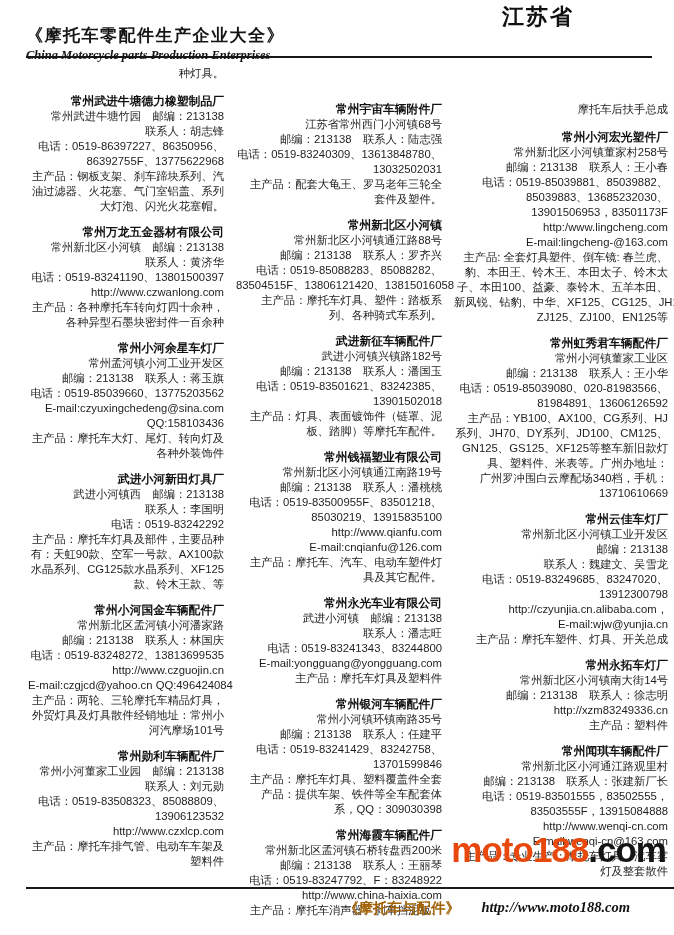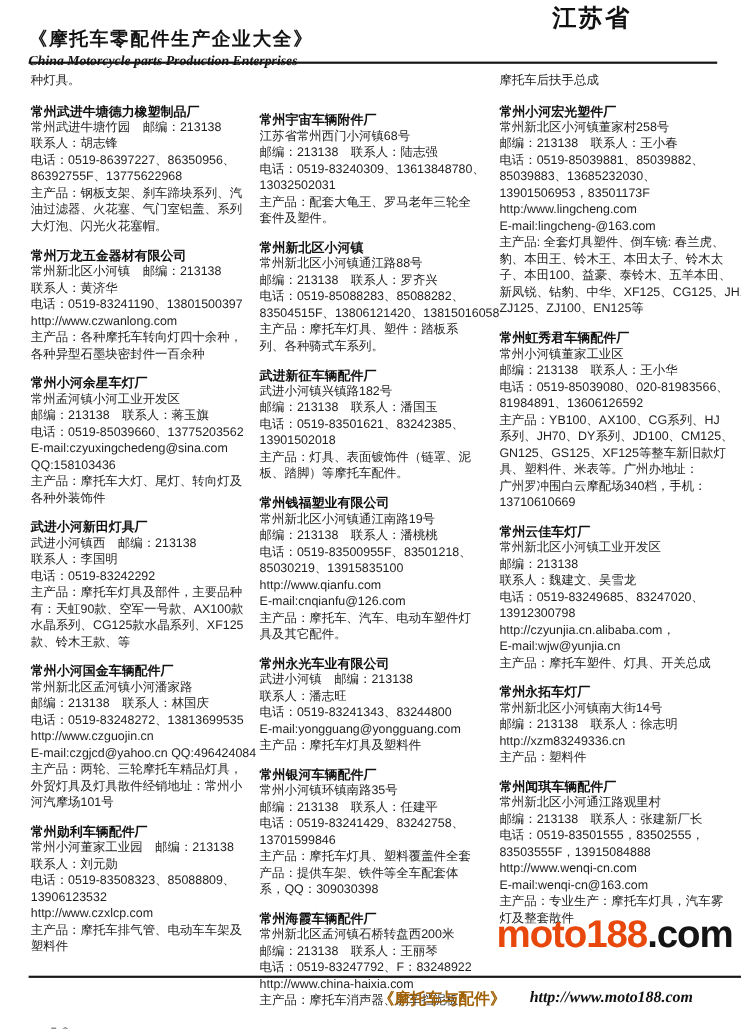--- a/index.html
+++ b/index.html
@@ -26,25 +26,26 @@
     font-size:22px;font-weight:bold;letter-spacing:2px;color:#111;
   }
   .header-rule{
     position:absolute;left:26px;right:22px;top:56px;
     border-top:2.5px solid #161616;
   }
   
   .content{
     position:absolute;left:28px;top:66px;width:634px;height:818px;
     display:flex;
+    text-align:right;
   }
   .col{flex:0 0 auto;}
   .col0{width:196px;margin-right:12px;}
   .col1{width:206px;margin-right:12px;margin-top:36px;}
-  .col2{width:214px;}
+  .col2{width:214px;margin-top:36px;}
   .block{margin-bottom:11px;}
   .block.cont{margin-bottom:13px;}
   .etitle{
     font-size:11.8px;font-weight:bold;line-height:15px;
     white-space:nowrap;color:#111;
   }
   .eline{
     font-size:11.3px;line-height:15px;white-space:nowrap;color:#1e1e1e;
   }
   

